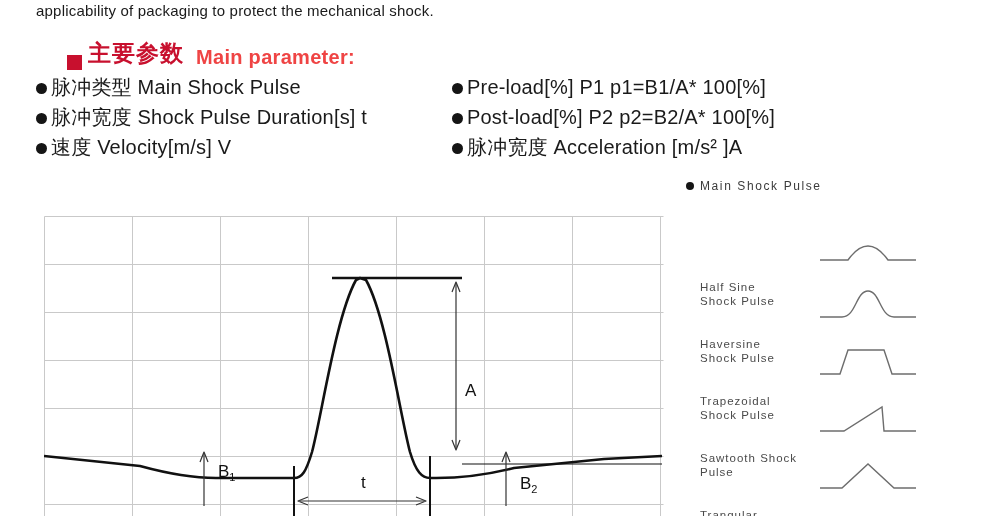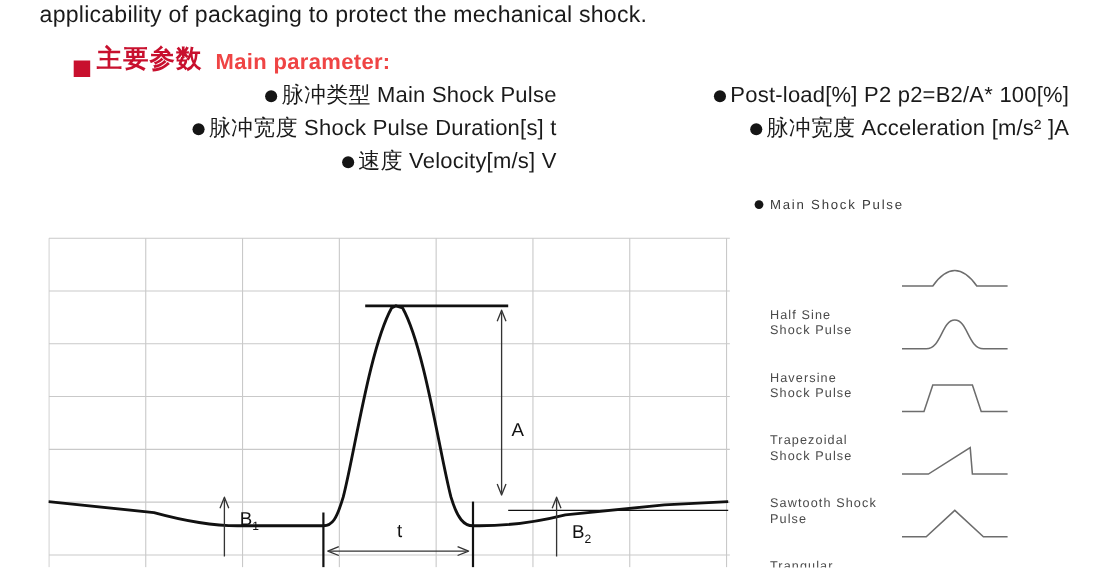--- a/index.html
+++ b/index.html
@@ -13,21 +13,21 @@
     position: relative;
     overflow: hidden;
     font-family: "Liberation Sans", sans-serif;
     color: #1a1a1a;
   }
 
   .intro-line {
     position: absolute;
     left: 36px;
     top: 2px;
-    font-size: 21px;
+    font-size: 15px;
     letter-spacing: 0.2px;
     color: #1a1a1a;
     white-space: nowrap;
   }
 
   .section-heading {
     position: absolute;
     left: 36px;
     top: 38px;
     display: flex;
@@ -65,21 +65,20 @@
   }
   .param-left { left: 36px; }
   .param-right { left: 452px; width: 520px; }
 
   .param-item {
     font-size: 20px;
     line-height: 30px;
     white-space: nowrap;
     color: #1a1a1a;
     letter-spacing: 0.2px;
-    text-align: right;
   }
   .bullet {
     display: inline-block;
     width: 11px;
     height: 11px;
     border-radius: 50%;
     background: #151515;
     margin-right: 4px;
     position: relative;
     top: 0px;
@@ -165,20 +164,21 @@
   <span class="heading-en">Main parameter:</span>
 </div>
 
 <div class="param-list param-left">
   <div class="param-item"><span class="bullet"></span><span>脉冲类型 Main Shock Pulse</span></div>
   <div class="param-item"><span class="bullet"></span><span>脉冲宽度 Shock Pulse Duration[s] t</span></div>
   <div class="param-item"><span class="bullet"></span><span>速度 Velocity[m/s] V</span></div>
 </div>
 
 <div class="param-list param-right">
+  <div class="param-item"><span class="bullet"></span><span>Pre-load[%] P1 p1=B1/A* 100[%]</span></div>
   <div class="param-item"><span class="bullet"></span><span>Post-load[%] P2 p2=B2/A* 100[%]</span></div>
   <div class="param-item"><span class="bullet"></span><span>脉冲宽度 Acceleration [m/s² ]A</span></div>
 </div>
 
 <div class="legend-title">
   <span class="bullet-sm"></span>
   <span>Main Shock Pulse</span>
 </div>
 
 <div class="legend-list">

